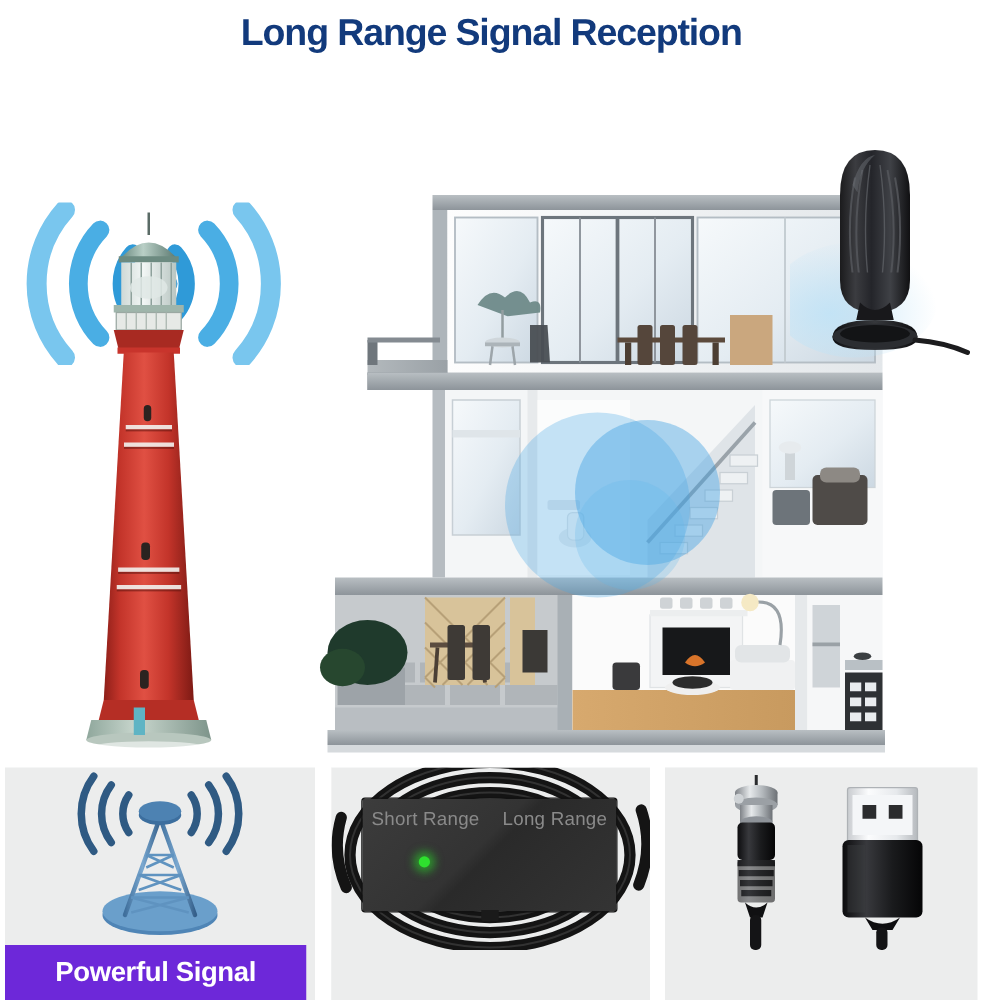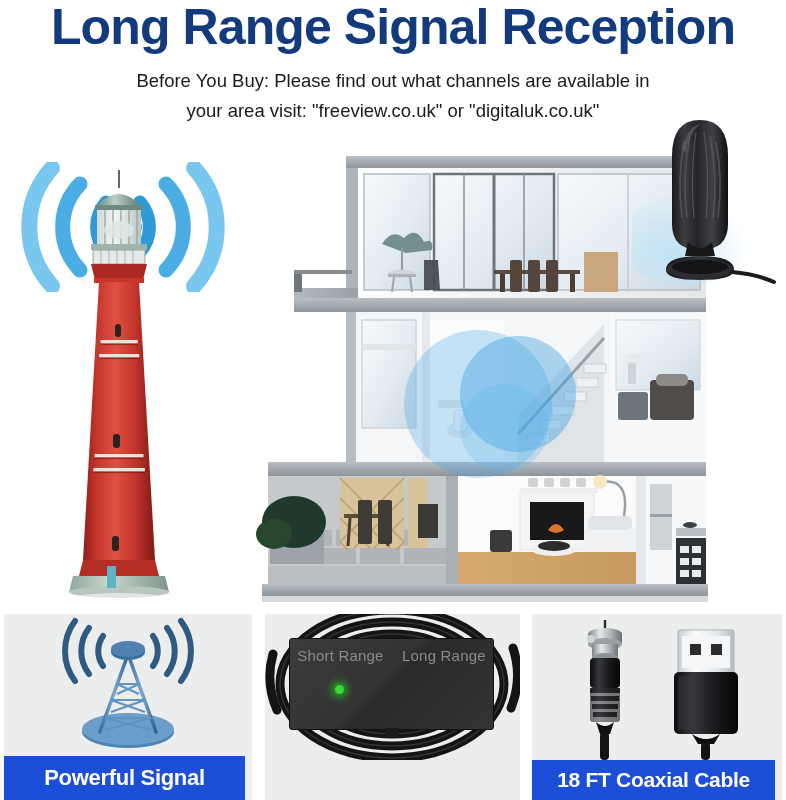--- a/index.html
+++ b/index.html
@@ -8,21 +8,21 @@
     background: #ffffff;
     font-family: "Liberation Sans", sans-serif;
     overflow: hidden;
   }
   .page { position: relative; width: 786px; height: 800px; background: #fff; }
 
   
   .title {
     position: absolute; left: 0; top: 2px; width: 786px;
     text-align: center;
-    font-size: 50px; font-weight: bold;
+    font-size: 30px; font-weight: bold;
     letter-spacing: -0.9px;
     color: #123a7c;
     line-height: 50px;
     white-space: nowrap;
   }
   .subtitle {
     position: absolute; left: 60px; top: 66px; width: 666px;
     text-align: center;
     font-size: 18.5px; color: #1a1a1a;
     line-height: 30px;
@@ -50,21 +50,21 @@
   .panel {
     position: absolute; top: 0; height: 186px;
     background: #eceded; overflow: hidden;
   }
   .panel.p1 { left: 4px;   width: 248px; }
   .panel.p2 { left: 265px; width: 255px; }
   .panel.p3 { left: 532px; width: 250px; }
   .panel-art { position: absolute; left: 0; top: 0; right: 0; bottom: 40px; }
   .panel-banner {
     position: absolute; left: 0; right: 7px; bottom: 0; height: 40px;
-    background: #1d4ed8;
+    background: #6d28d9;
     color: #ffffff;
     font-size: 22px; font-weight: bold;
     display: flex; align-items: center; justify-content: center;
     letter-spacing: -0.3px;
     white-space: nowrap;
   }
   .panel.p3 .panel-banner { font-size: 21px; }
   .panel.p1 .panel-art { bottom: 44px; }
   .panel.p1 .panel-banner { height: 44px; }
 
@@ -94,24 +94,20 @@
   .cable-art { position: absolute; left: 0; top: 0; width: 250px; height: 146px; }
 
   .tower-art { position: absolute; left: 0; top: 0; width: 248px; height: 142px; }
 </style>
 </head>
 <body>
 
 <div class="page">
 
   <div class="title">Long Range Signal Reception</div>
-  <div class="subtitle">
-    <div>Before You Buy: Please find out what channels are available in</div>
-    <div>your area visit: "freeview.co.uk" or "digitaluk.co.uk"</div>
-  </div>
 
   <div class="hero">
 
     <div class="lh-wrap">
 
       <svg class="wifi-arcs left" viewBox="0 0 96 130">
         <g fill="none" stroke-linecap="round">
           <path d="M88 40 A38 38 0 0 0 88 90" stroke="#2f9ad8" stroke-width="13"></path>
           <path d="M62 22 A62 62 0 0 0 62 108" stroke="#4aaee4" stroke-width="15"></path>
           <path d="M34 6 A88 88 0 0 0 34 124" stroke="#79c6ee" stroke-width="16"></path>
@@ -576,16 +572,15 @@
           <rect x="146" y="16" width="56" height="44" rx="2" fill="url(#usbMetal)" stroke="#aeb2b6" stroke-width="1"></rect>
           <rect x="150" y="22" width="48" height="32" fill="#f4f6f8"></rect>
           <rect x="158" y="30" width="11" height="11" fill="#2b2c2e"></rect>
           <rect x="179" y="30" width="11" height="11" fill="#2b2c2e"></rect>
           <rect x="142" y="58" width="64" height="62" rx="5" fill="url(#blackPlastic)"></rect>
           <rect x="146" y="62" width="14" height="54" fill="#3c3d41" opacity="0.45"></rect>
           <path d="M160 120 q14 10 28 0 l-6 10 l-16 0 z" fill="#0e0e10"></path>
           <rect x="169" y="128" width="9" height="18" rx="4" fill="#141416"></rect>
         </svg>
       </div>
-      <div class="panel-banner">18 FT Coaxial Cable</div>
     </div>
   </div>
 </div>
 
 </body></html>

